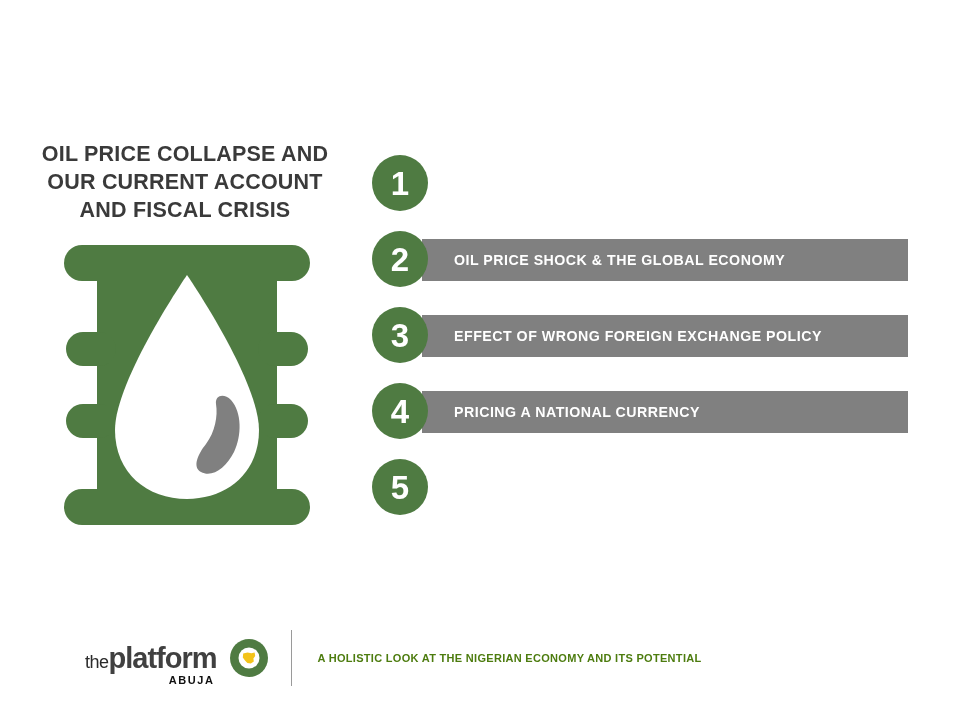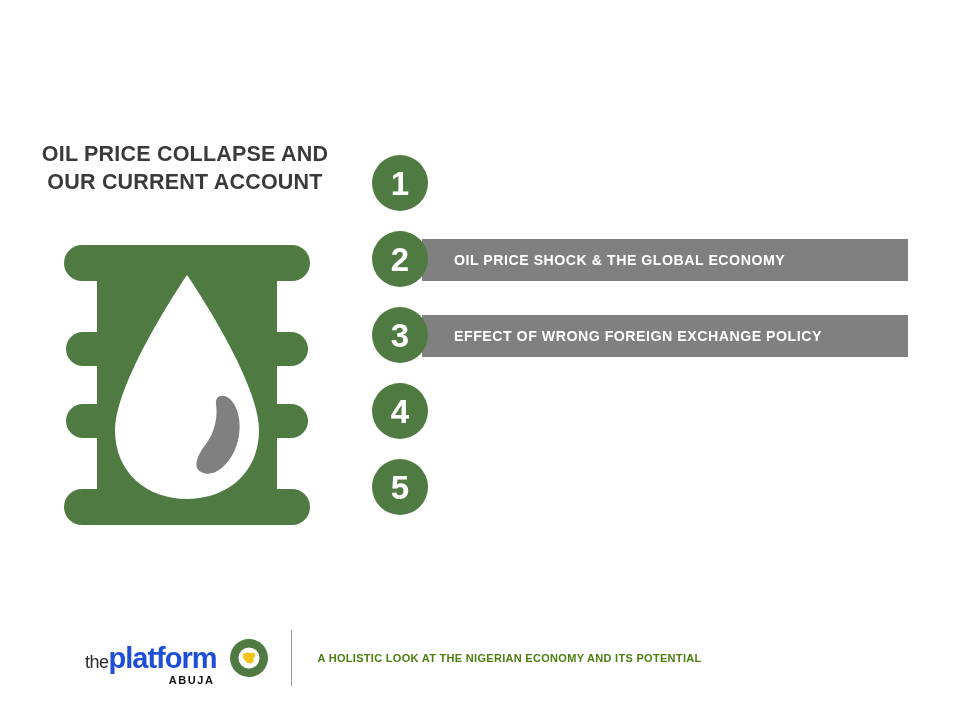--- a/index.html
+++ b/index.html
@@ -133,21 +133,21 @@
     display: block;
     line-height: 1;
   }
   .logo-the {
     color: #2b2b2b;
     font-size: 18px;
     font-weight: normal;
     letter-spacing: -0.5px;
   }
   .logo-platform {
-    color: #1d4ed8;
+    color: #404040;
     font-size: 29px;
     font-weight: bold;
     letter-spacing: -1px;
   }
   .logo-abuja {
     position: absolute;
     right: 2px;
     bottom: -13px;
     color: #111111;
     font-size: 11px;
@@ -179,20 +179,21 @@
 </head>
 <body>
 
 <div class="slide">
 
   <div class="left-panel">
 
     <div class="slide-title">
       <div>OIL PRICE COLLAPSE AND</div>
       <div>OUR CURRENT ACCOUNT</div>
+      <div>AND FISCAL CRISIS</div>
     </div>
 
     <div class="barrel-wrap">
       <svg class="barrel-svg" viewBox="0 0 270 290" xmlns="http://www.w3.org/2000/svg">
         <g fill="#4f7b42">
 
           <rect x="45" y="18" width="180" height="254"></rect>
 
           <rect x="12" y="5" width="246" height="36" rx="18"></rect>
 
@@ -235,20 +236,23 @@
     </div>
 
     <div class="list-row" style="top:152px;">
       <div class="row-bar">
         <span class="row-label">EFFECT OF WRONG FOREIGN EXCHANGE POLICY</span>
       </div>
       <div class="row-num">3</div>
     </div>
 
     <div class="list-row" style="top:228px;">
+      <div class="row-bar">
+        <span class="row-label">PRICING A NATIONAL CURRENCY</span>
+      </div>
       <div class="row-num">4</div>
     </div>
 
     <div class="list-row" style="top:304px;">
       <div class="row-num">5</div>
     </div>
 
   </div>
 
   <div class="footer">

